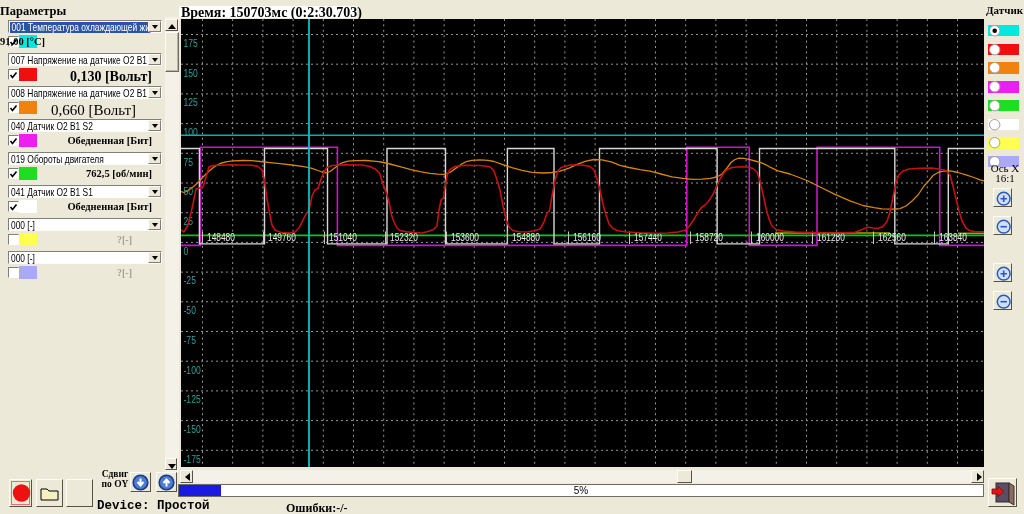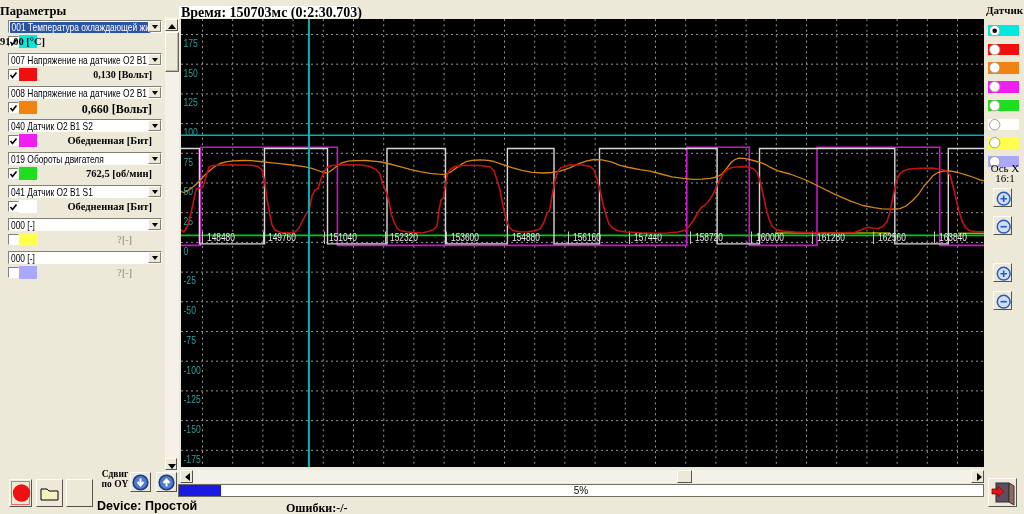--- a/index.html
+++ b/index.html
@@ -155,28 +155,28 @@
     </svg>
   </div>
 <div style="position:absolute;left:19px;top:35px;width:18px;height:13px;background:#00e9dc"></div>
 <div style="position:absolute;left:0;top:36px;width:152px;text-align:left;font-family:'Liberation Serif',serif;font-weight:bold;font-size:10.5px;color:#000;white-space:nowrap">91,00 [°C]</div>
 <div style="position:absolute;left:8px;top:69px;width:11px;height:11px;background:#fff;border:1px solid;border-color:#827f76 #fdfcf6 #fdfcf6 #827f76">
     <svg width="9" height="9" style="position:absolute;left:0px;top:1px">
       <path d="M1.5,4 L3.5,6.5 L7.5,1.5" stroke="#000" stroke-width="1.6" fill="none"></path>
     </svg>
   </div>
 <div style="position:absolute;left:19px;top:68px;width:18px;height:13px;background:#ef0f0f"></div>
-<div style="position:absolute;left:0;top:69px;width:152px;text-align:right;font-family:'Liberation Serif',serif;font-weight:bold;font-size:10px;color:#000;white-space:nowrap">0,130 [Вольт]</div>
+<div style="position:absolute;left:0;top:69px;width:152px;text-align:right;font-family:'Liberation Serif',serif;font-weight:bold;font-size:14px;color:#000;white-space:nowrap">0,130 [Вольт]</div>
 <div style="position:absolute;left:8px;top:102px;width:11px;height:11px;background:#fff;border:1px solid;border-color:#827f76 #fdfcf6 #fdfcf6 #827f76">
     <svg width="9" height="9" style="position:absolute;left:0px;top:1px">
       <path d="M1.5,4 L3.5,6.5 L7.5,1.5" stroke="#000" stroke-width="1.6" fill="none"></path>
     </svg>
   </div>
 <div style="position:absolute;left:19px;top:101px;width:18px;height:13px;background:#f0830f"></div>
-<div style="position:absolute;left:0;top:102px;width:152px;text-align:right;font-family:'Liberation Serif',serif;font-weight:bold;font-size:12px;color:#000;white-space:nowrap">0,660 [Вольт]</div>
+<div style="position:absolute;left:0;top:102px;width:136px;text-align:right;font-family:'Liberation Serif',serif;font-weight:normal;font-size:15px;color:#000;white-space:nowrap">0,660 [Вольт]</div>
 <div style="position:absolute;left:8px;top:135px;width:11px;height:11px;background:#fff;border:1px solid;border-color:#827f76 #fdfcf6 #fdfcf6 #827f76">
     <svg width="9" height="9" style="position:absolute;left:0px;top:1px">
       <path d="M1.5,4 L3.5,6.5 L7.5,1.5" stroke="#000" stroke-width="1.6" fill="none"></path>
     </svg>
   </div>
 <div style="position:absolute;left:19px;top:134px;width:18px;height:13px;background:#ee1fee"></div>
 <div style="position:absolute;left:0;top:135px;width:152px;text-align:right;font-family:'Liberation Serif',serif;font-weight:bold;font-size:10.5px;color:#000;white-space:nowrap">Обедненная [Бит]</div>
 <div style="position:absolute;left:8px;top:168px;width:11px;height:11px;background:#fff;border:1px solid;border-color:#827f76 #fdfcf6 #fdfcf6 #827f76">
     <svg width="9" height="9" style="position:absolute;left:0px;top:1px">
       <path d="M1.5,4 L3.5,6.5 L7.5,1.5" stroke="#000" stroke-width="1.6" fill="none"></path>
@@ -208,21 +208,21 @@
 <div style="position:absolute;left:66px;top:479px;width:27px;height:28px;background:#ece9d8;border:1px solid;border-color:#fdfcf6 #565349 #565349 #fdfcf6"></div>
 <div style="position:absolute;left:100px;top:470px;width:30px;text-align:center;font-family:'Liberation Serif',serif;font-weight:bold;font-size:9.5px;line-height:9.5px;color:#000">Сдвиг<br>по OY</div>
 <div style="position:absolute;left:130px;top:472px;width:21px;height:20px;background:#ece9d8;border:1px solid;border-color:#fdfcf6 #565349 #565349 #fdfcf6"><svg width="19" height="19">
       <circle cx="9.5" cy="9.5" r="7.3" fill="#4f7ccc" stroke="#1a3a8c" stroke-width="1.6"></circle>
       <path d="M9.5,5.5 v6 M6.5,9 l3,3.4 3,-3.4" stroke="#fff" stroke-width="2" fill="none"></path>
     </svg></div>
 <div style="position:absolute;left:156px;top:472px;width:21px;height:20px;background:#ece9d8;border:1px solid;border-color:#fdfcf6 #565349 #565349 #fdfcf6"><svg width="19" height="19">
       <circle cx="9.5" cy="9.5" r="7.3" fill="#4f7ccc" stroke="#1a3a8c" stroke-width="1.6"></circle>
       <path d="M9.5,13.5 v-6 M6.5,10 l3,-3.4 3,3.4" stroke="#fff" stroke-width="2" fill="none"></path>
     </svg></div>
-<div style="position:absolute;left:97px;top:499px;font-family:Liberation Sans, sans-serif;font-weight:bold;font-size:12.5px;color:#000">Device: Простой</div>
+<div style="position:absolute;left:97px;top:499px;font-family:Liberation Mono, monospace;font-weight:bold;font-size:12.5px;color:#000">Device: Простой</div>
 <div style="position:absolute;left:286px;top:501px;font-family:'Liberation Serif',serif;font-weight:bold;font-size:12px;color:#000">Ошибки:-/-</div>
 <div style="position:absolute;left:165px;top:17px;width:14px;height:455px;background:#f4f2e8"></div>
 <div style="position:absolute;left:165px;top:19px;width:13px;height:12px;background:#ece9d8;border:1px solid;border-color:#fdfcf6 #565349 #565349 #fdfcf6">
     <div style="position:absolute;left:2px;top:3px;width:0;height:0;border:4px solid transparent;border-bottom:5px solid #000;margin-top:-3px"></div>
   </div>
 <div style="position:absolute;left:165px;top:32px;width:14px;height:40px;background:#ece9d8;border:1px solid;border-color:#fdfcf6 #6b6a60 #6b6a60 #fdfcf6;box-shadow:inset -1px -1px 0 #b8b5a8"></div>
 <div style="position:absolute;left:165px;top:458px;width:12px;height:12px;background:#ece9d8;border:1px solid;border-color:#fdfcf6 #565349 #565349 #fdfcf6">
     <div style="position:absolute;left:2px;top:5px;width:0;height:0;border:4px solid transparent;border-top:5px solid #000"></div>
   </div>
 <div style="position:absolute;left:180px;top:470px;width:804px;height:13px;background:#f4f2e8"></div>

